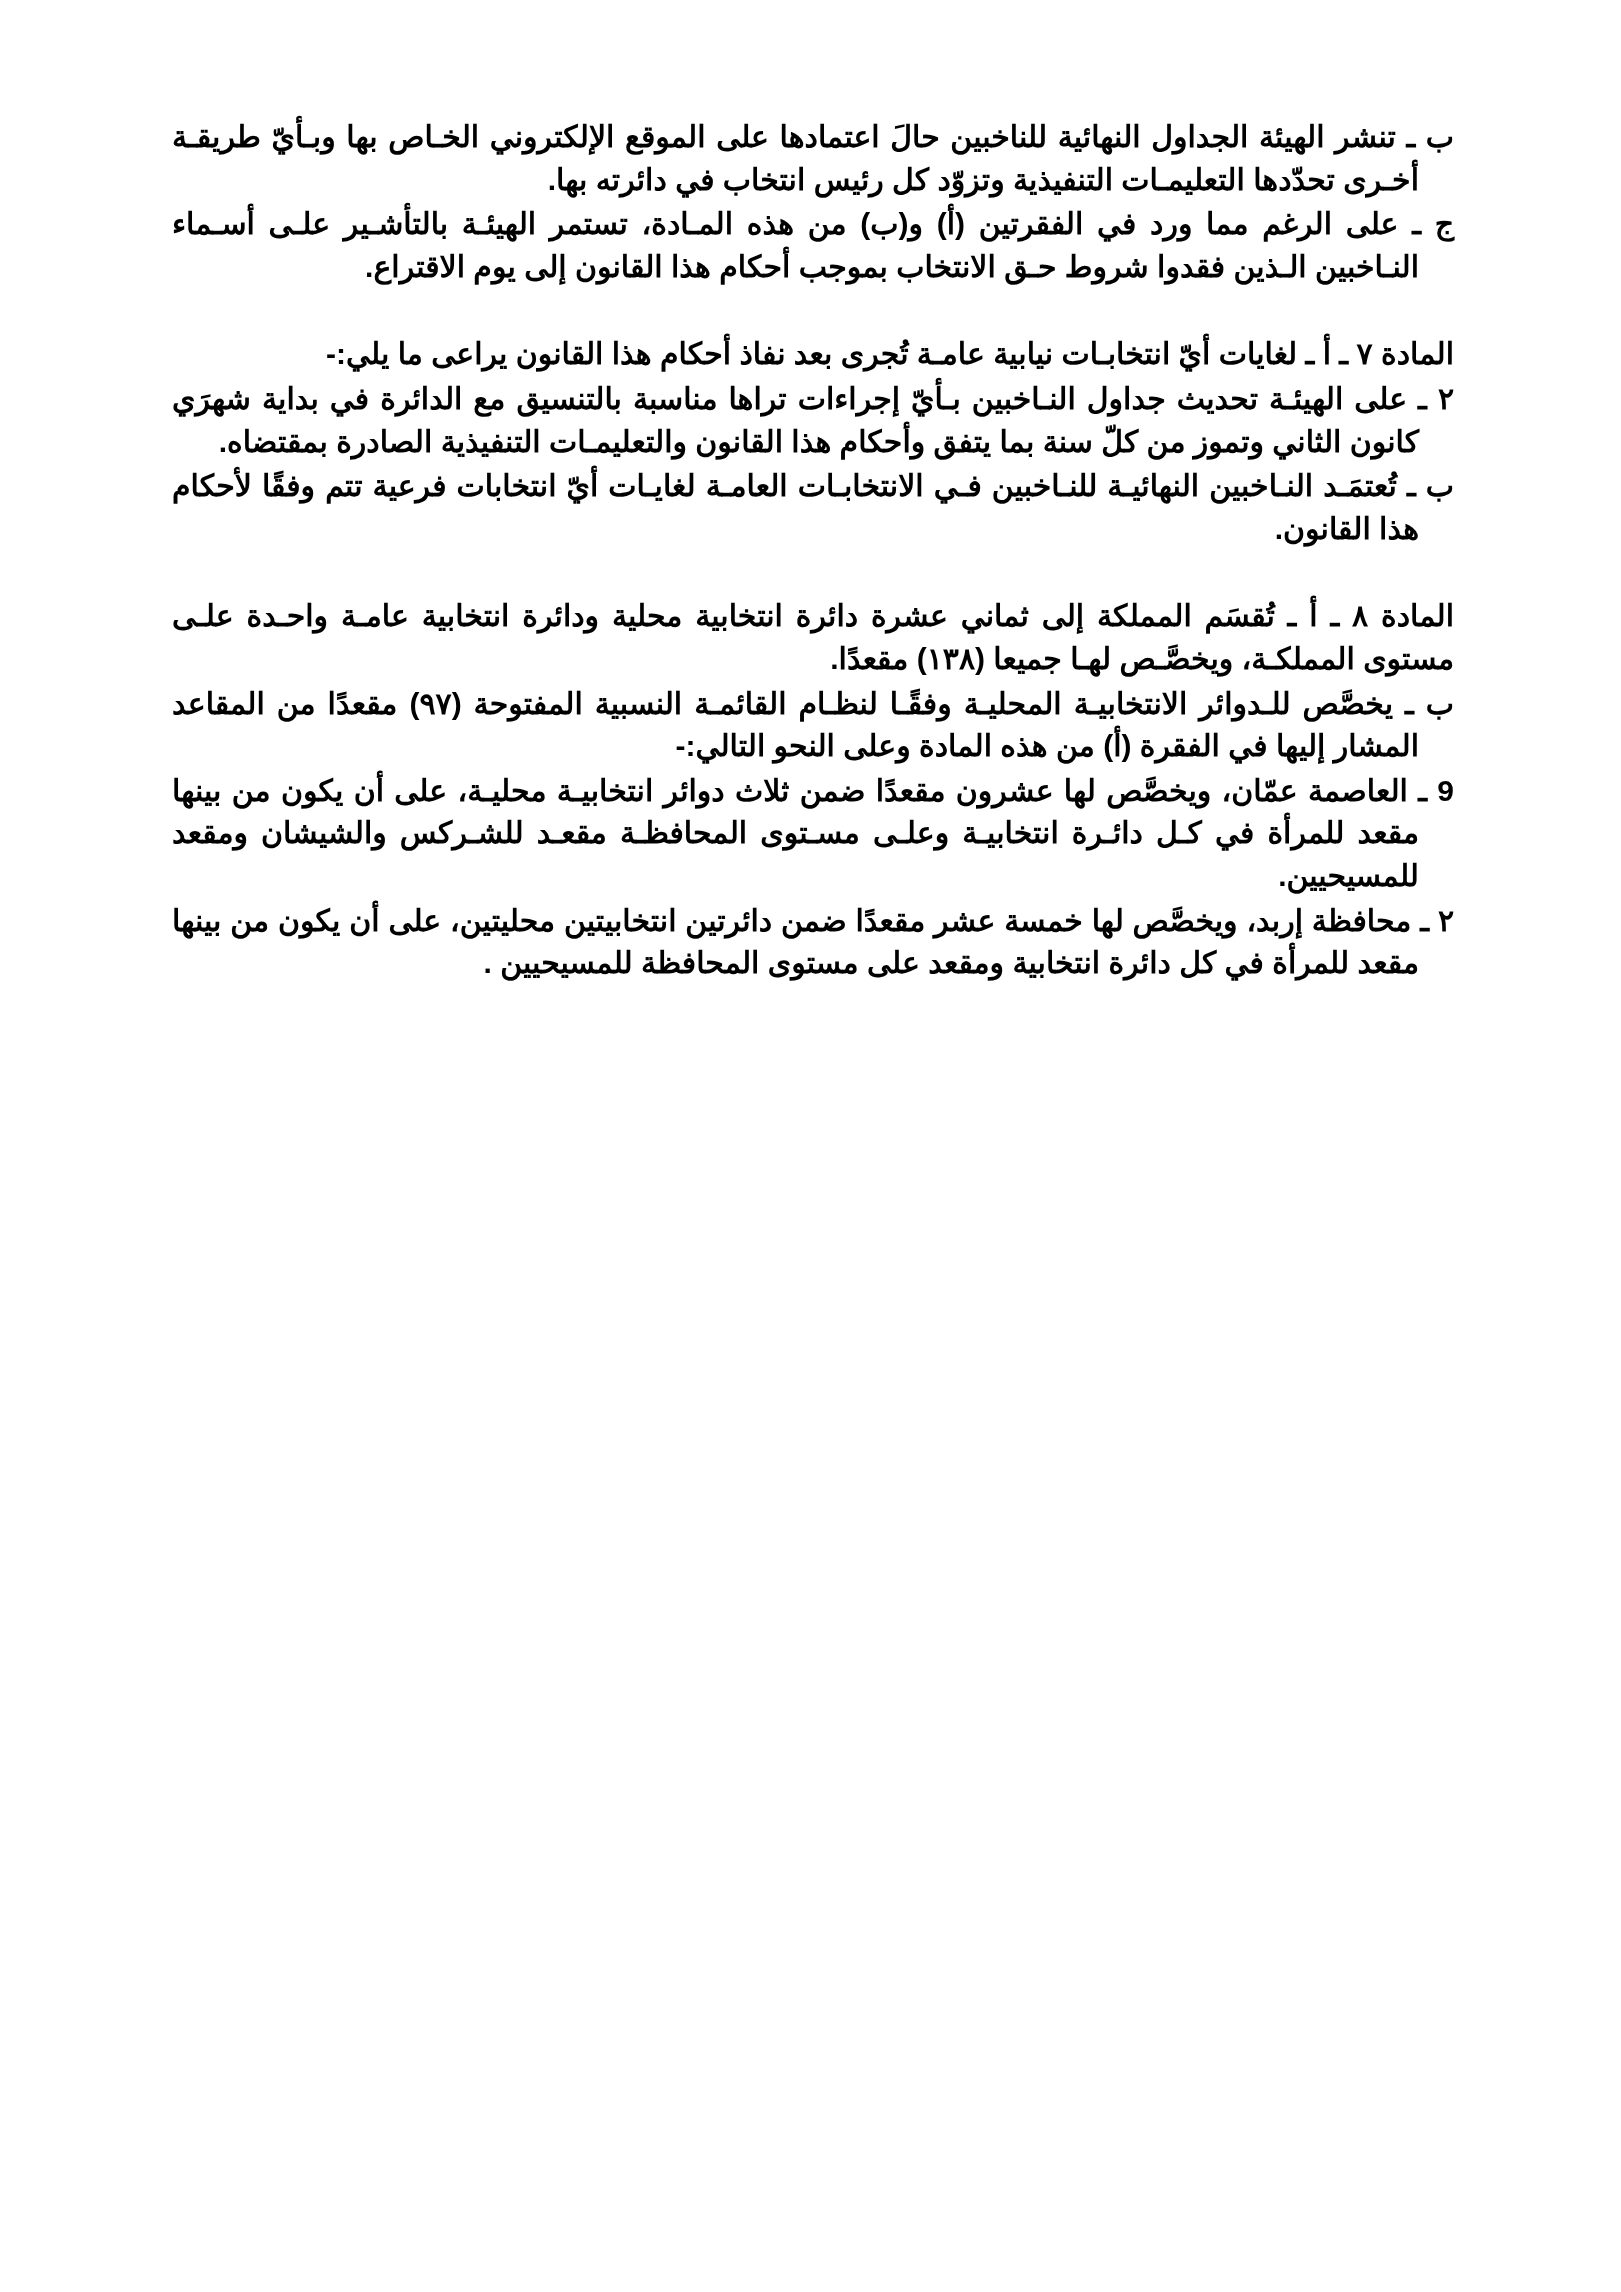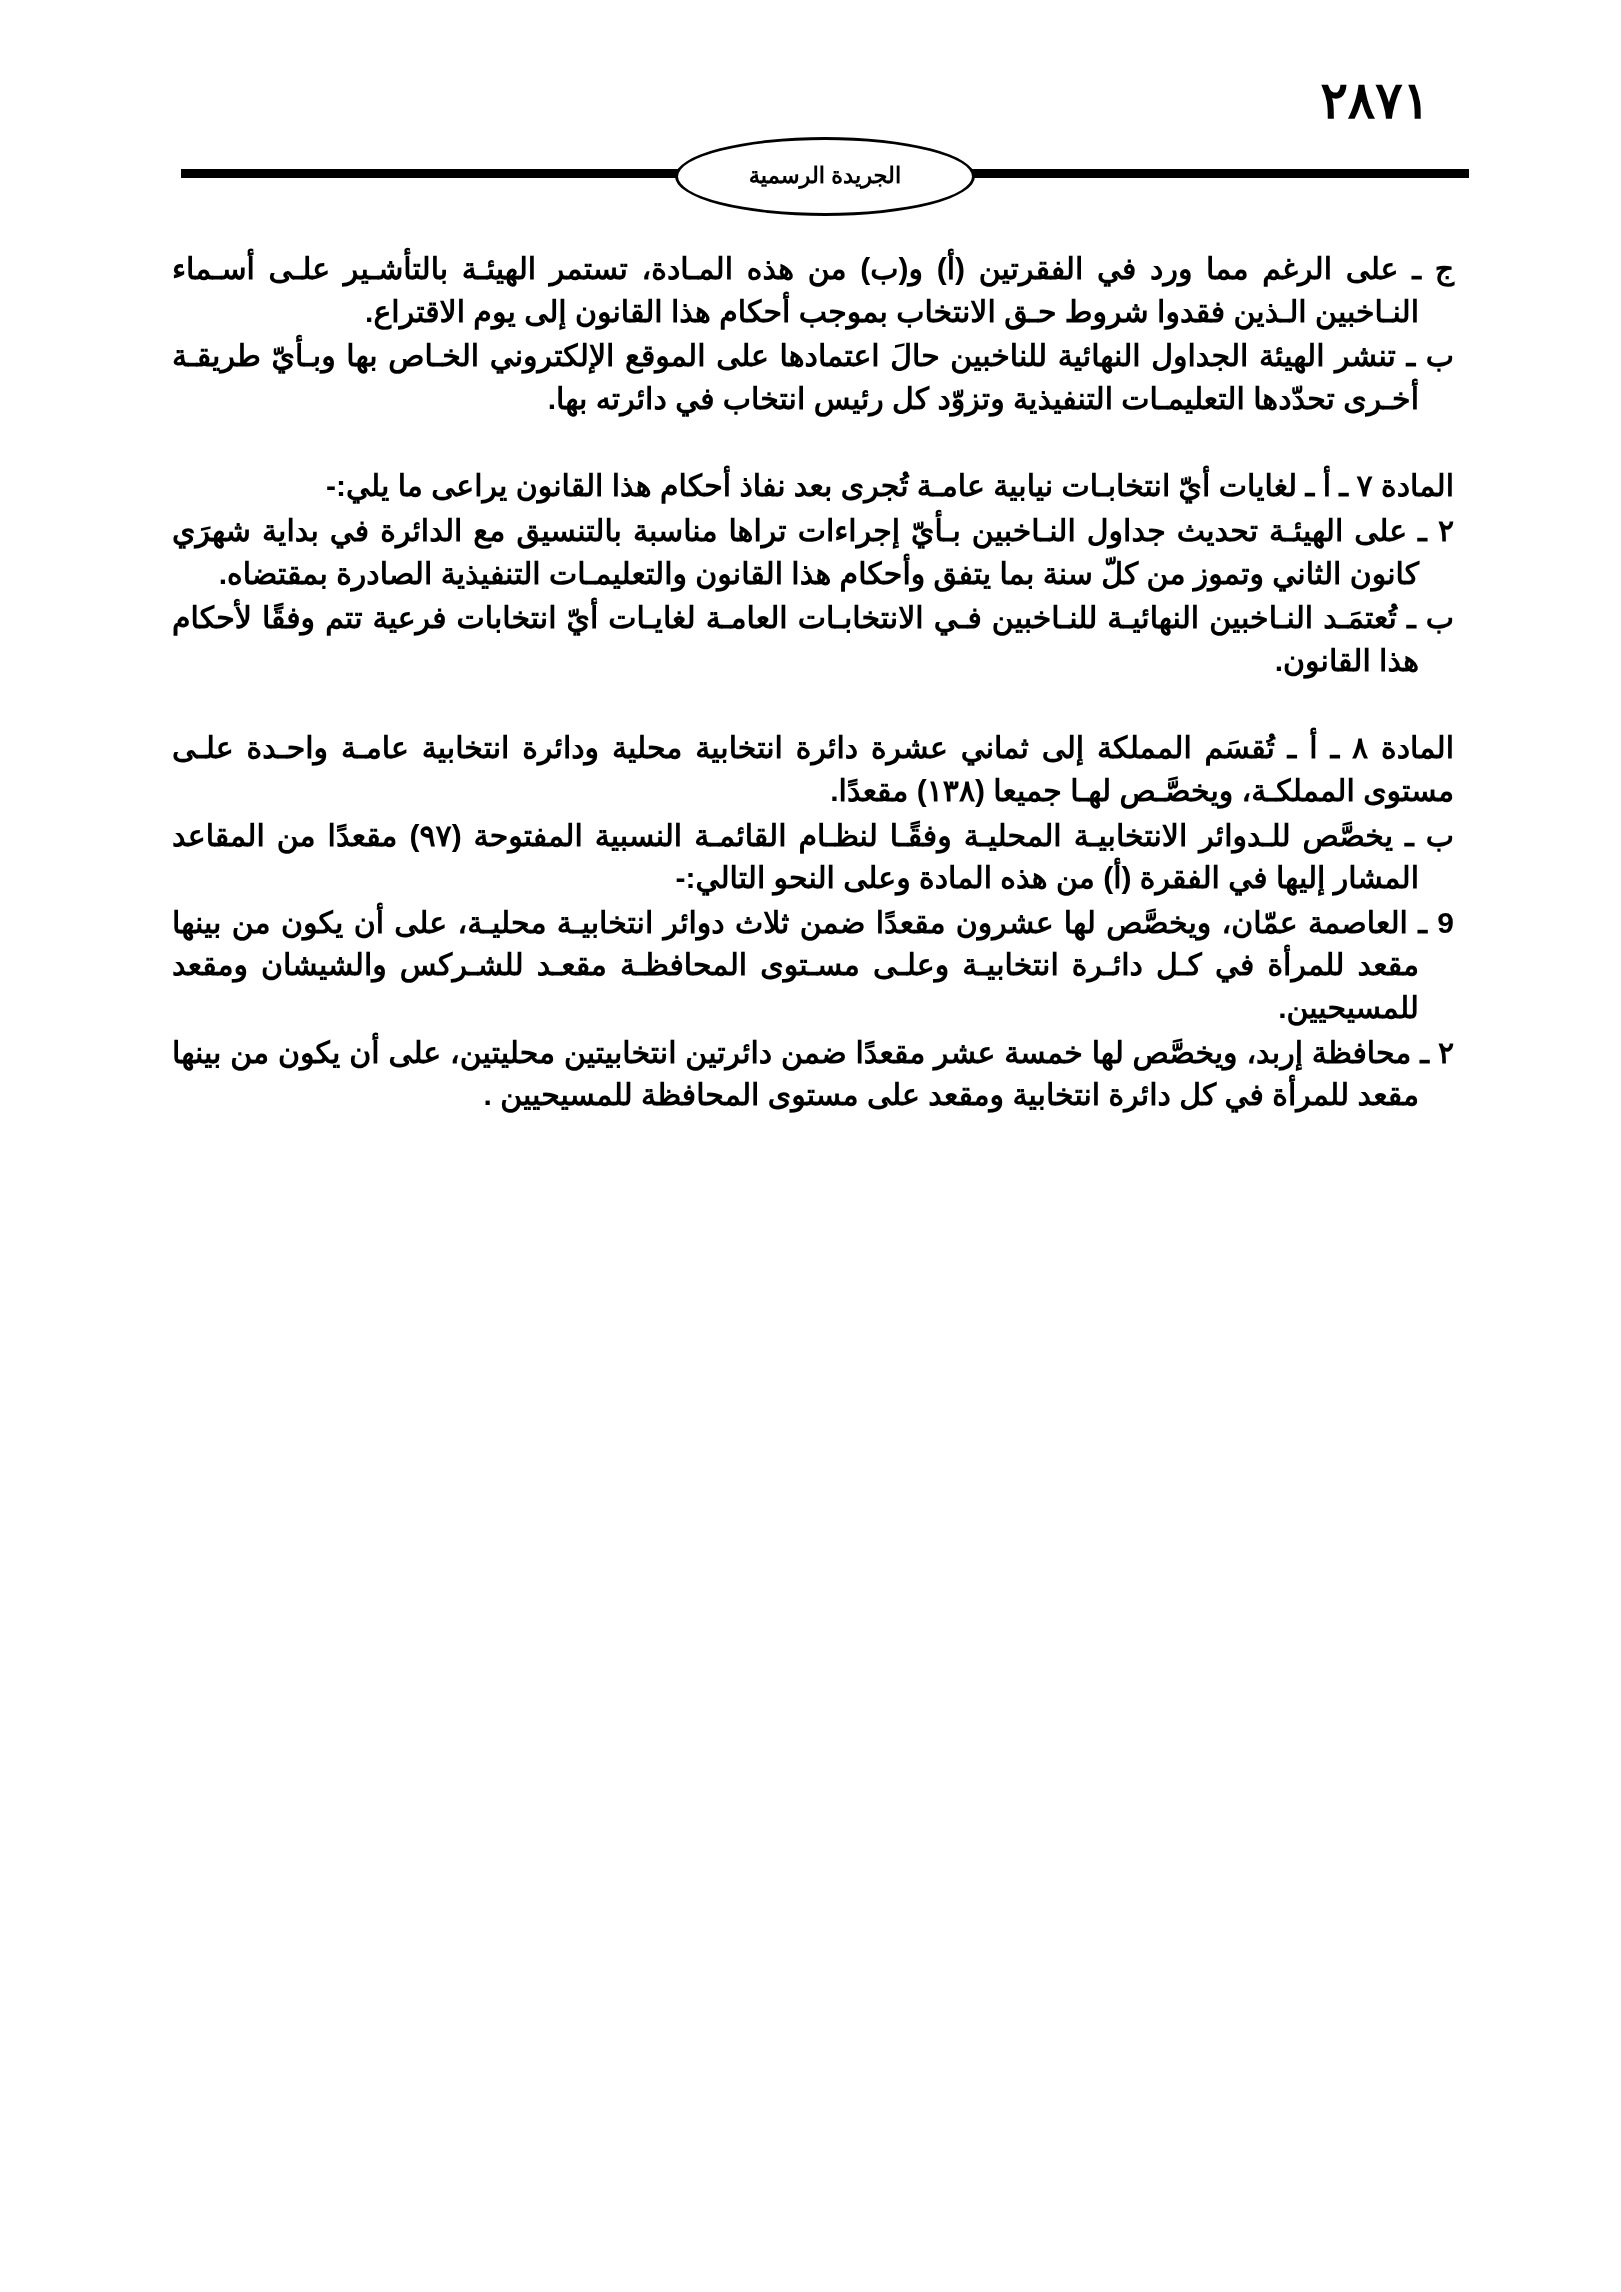--- a/index.html
+++ b/index.html
@@ -86,33 +86,26 @@
     height: 43px;
   }
   .ind-2 { padding-right: 35px; text-indent: -35px; }
   .ind-art { padding-right: 0; }
 </style>
 </head>
 <body>
 
 <div class="page">
 
-  <div class="header">
-    <div class="page-number">٢٨٧١</div>
-    <div class="header-rule"></div>
-    <div class="header-oval">
-      <span>الجريدة الرسمية</span>
-    </div>
-  </div>
 
   <div class="content">
 
+    <p class="para ind-2">ب ـ تنشر الهيئة الجداول النهائية للناخبين حالَ اعتمادها على الموقع الإلكتروني الخـاص بها وبـأيّ طريقـة أخـرى تحدّدها التعليمـات التنفيذية وتزوّد كل رئيس انتخاب في دائرته بها.</p>
+
     <p class="para ind-2">ج ـ على الرغم مما ورد في الفقرتين (أ) و(ب) من هذه المـادة، تستمر الهيئـة بالتأشـير علـى أسـماء النـاخبين الـذين فقدوا شروط حـق الانتخاب بموجب أحكام هذا القانون إلى يوم الاقتراع.</p>
-
-    <p class="para ind-2">ب ـ تنشر الهيئة الجداول النهائية للناخبين حالَ اعتمادها على الموقع الإلكتروني الخـاص بها وبـأيّ طريقـة أخـرى تحدّدها التعليمـات التنفيذية وتزوّد كل رئيس انتخاب في دائرته بها.</p>
 
     <div class="gap"></div>
 
     <p class="para ind-art">المادة ٧ ـ أ ـ لغايات أيّ انتخابـات نيابية عامـة تُجرى بعد نفاذ أحكام هذا القانون يراعى ما يلي:-</p>
 
 
     <p class="para ind-2">٢ ـ على الهيئـة تحديث جداول النـاخبين بـأيّ إجراءات تراها مناسبة بالتنسيق مع الدائرة في بداية شهرَي كانون الثاني وتموز من كلّ سنة بما يتفق وأحكام هذا القانون والتعليمـات التنفيذية الصادرة بمقتضاه.</p>
 
     <p class="para ind-2">ب ـ تُعتمَـد النـاخبين النهائيـة للنـاخبين فـي الانتخابـات العامـة لغايـات أيّ انتخابات فرعية تتم وفقًا لأحكام هذا القانون.</p>
 

